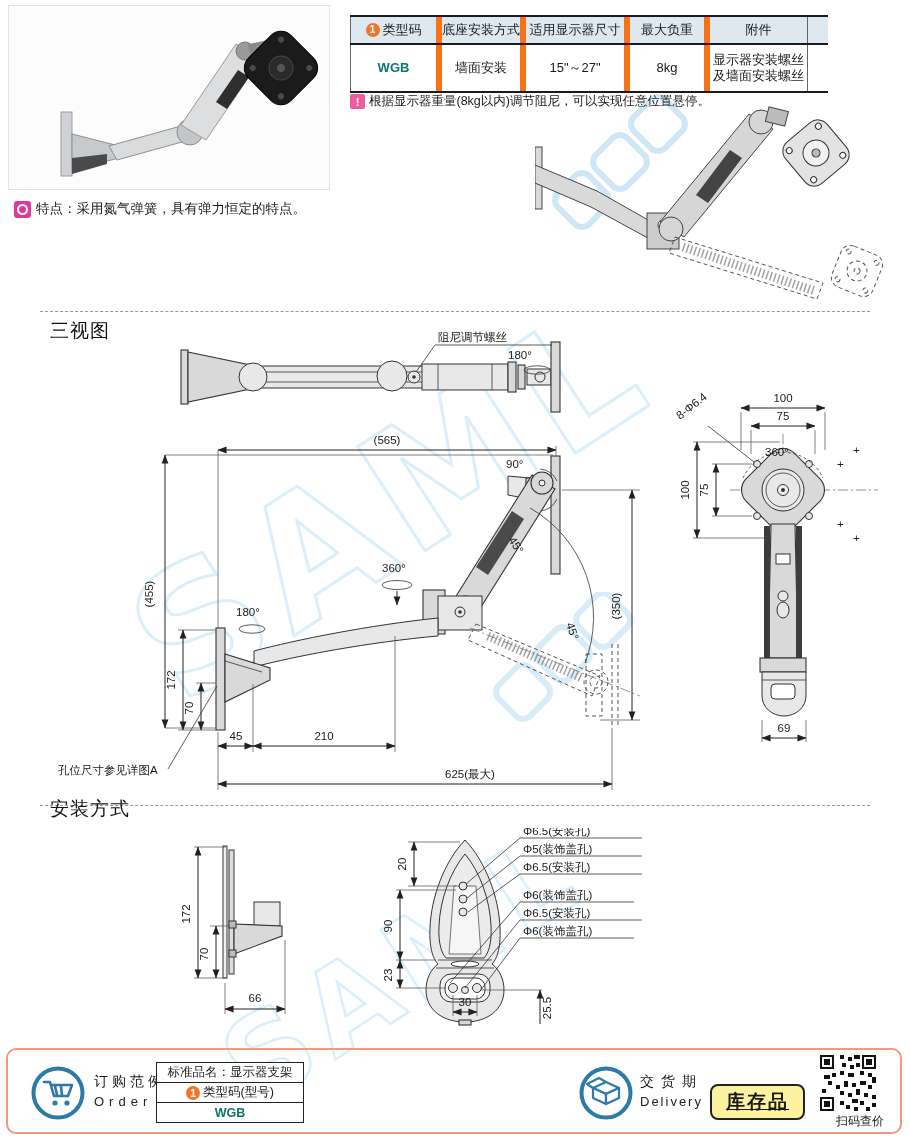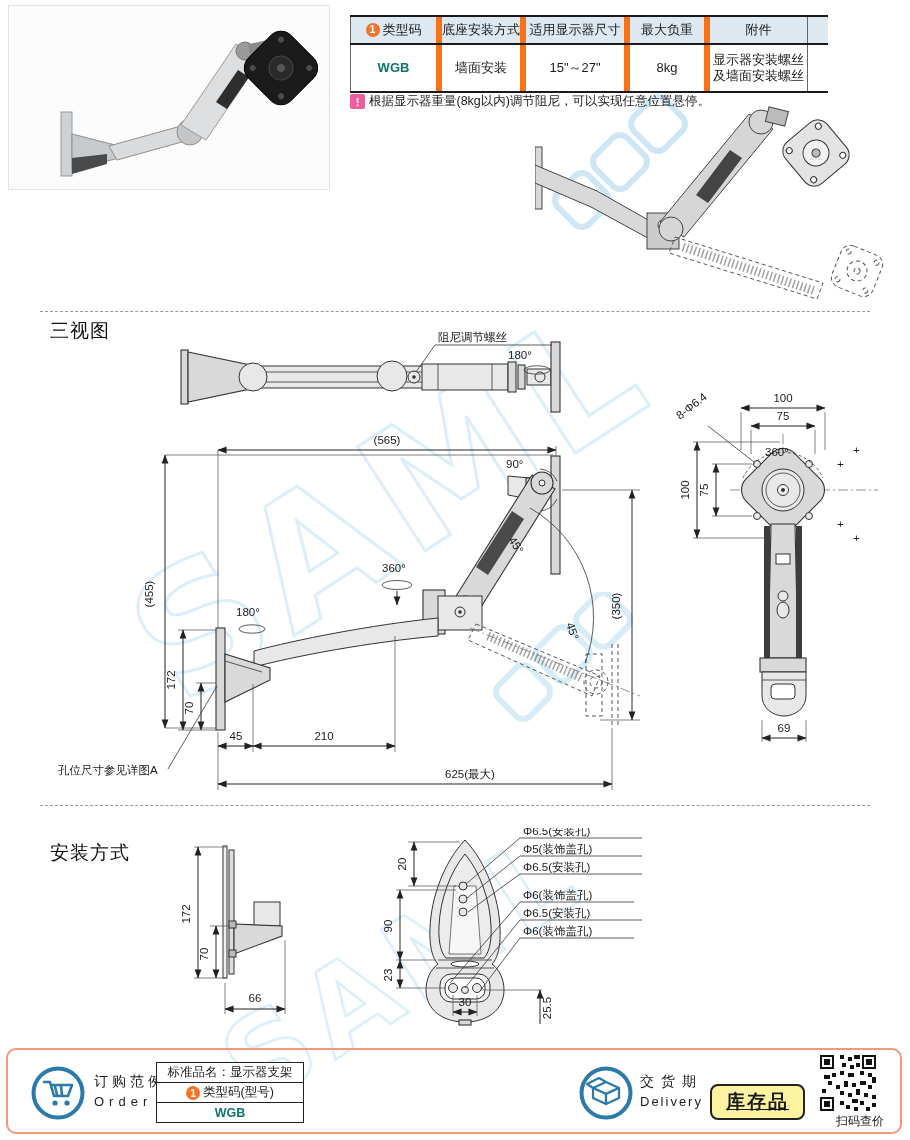--- a/index.html
+++ b/index.html
@@ -121,20 +121,26 @@
         <span>及墙面安装螺丝</span>
       </div>
     </div>
   </div>
 
   <div class="abs layer noterow">
     <span class="noteicon">!</span>
     <span>根据显示器重量(8kg以内)调节阻尼，可以实现任意位置悬停。</span>
   </div>
 
+  <div class="abs layer featrow">
+    <span class="featicon">
+        <span></span>
+      </span>
+    <span>特点：采用氮气弹簧，具有弹力恒定的特点。</span>
+  </div>
 
   <svg class="abs layer" style="left:535px;top:95px;" width="370" height="212" viewBox="0 0 370 212">
     <rect x="0" y="52" width="7" height="62" fill="#d9d9d9" stroke="#444"></rect>
     <polygon points="0,70 62,96 122,130 122,148 56,112 0,88" fill="#d9d9d9" stroke="#444"></polygon>
     <rect x="112" y="118" width="32" height="36" fill="#cccccc" stroke="#444"></rect>
     <circle cx="128" cy="130" r="5" fill="#eee" stroke="#444"></circle>
     <polygon points="125,127 149,142 238,34 214,19" fill="#d6d6d6" stroke="#444"></polygon>
     <circle cx="136" cy="134" r="12" fill="#d6d6d6" stroke="#444"></circle>
     <circle cx="226" cy="27" r="12" fill="#d6d6d6" stroke="#444"></circle>
     <polygon points="161,100 173,108 207,63 195,55" fill="#444"></polygon>
@@ -342,21 +348,21 @@
       <line x1="722" y1="352" x2="766" y2="352" class="thin"></line>
 
       <line x1="722" y1="392" x2="722" y2="414" class="ext"></line>
       <line x1="766" y1="392" x2="766" y2="414" class="ext"></line>
       <line x1="722" y1="410" x2="766" y2="410" class="dln" marker-start="url(#am)" marker-end="url(#am)"></line>
       <text x="744" y="404" text-anchor="middle">69</text>
     </g>
   </svg>
 
   <div class="abs layer sep" style="left:40px;top:805px;width:830px;"></div>
-  <div class="abs layer sect" style="left:50px;top:840px;">安装方式</div>
+  <div class="abs layer sect" style="left:50px;top:796px;">安装方式</div>
 
   <svg class="abs layer" style="left:150px;top:828px;" width="560" height="212" viewBox="0 0 560 212">
     <defs>
       <marker id="bm" viewBox="0 0 10 10" refX="9.5" refY="5" markerWidth="9" markerHeight="9" orient="auto-start-reverse">
         <path d="M0,1.2 L10,5 L0,8.8 Z" fill="#222"></path>
       </marker>
     </defs>
 
     <g>
       <rect x="73" y="18" width="4" height="132" fill="#f0f0f0" stroke="#333"></rect>

